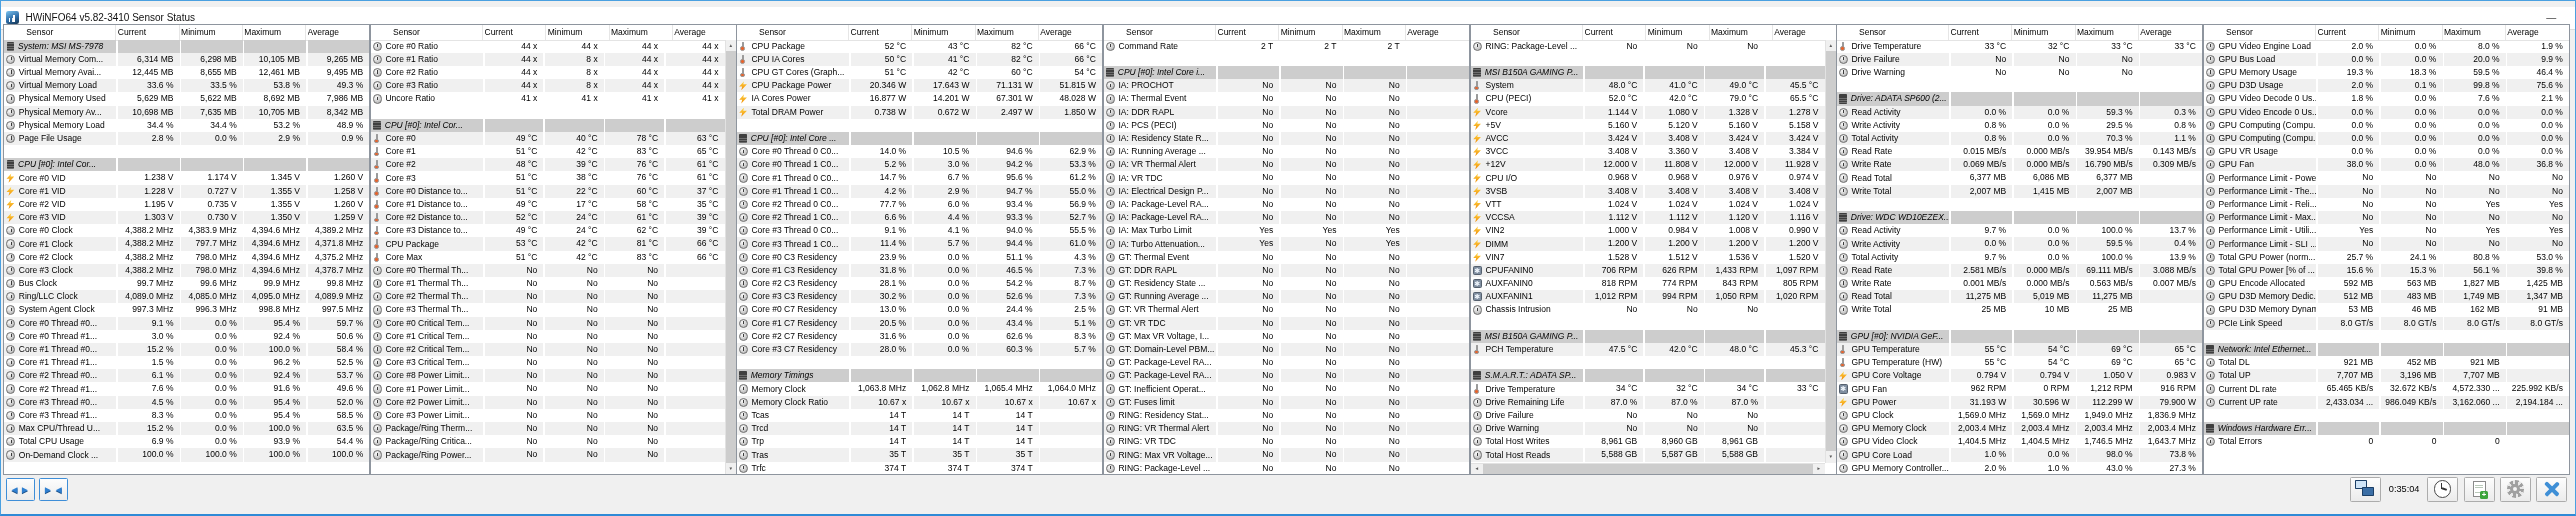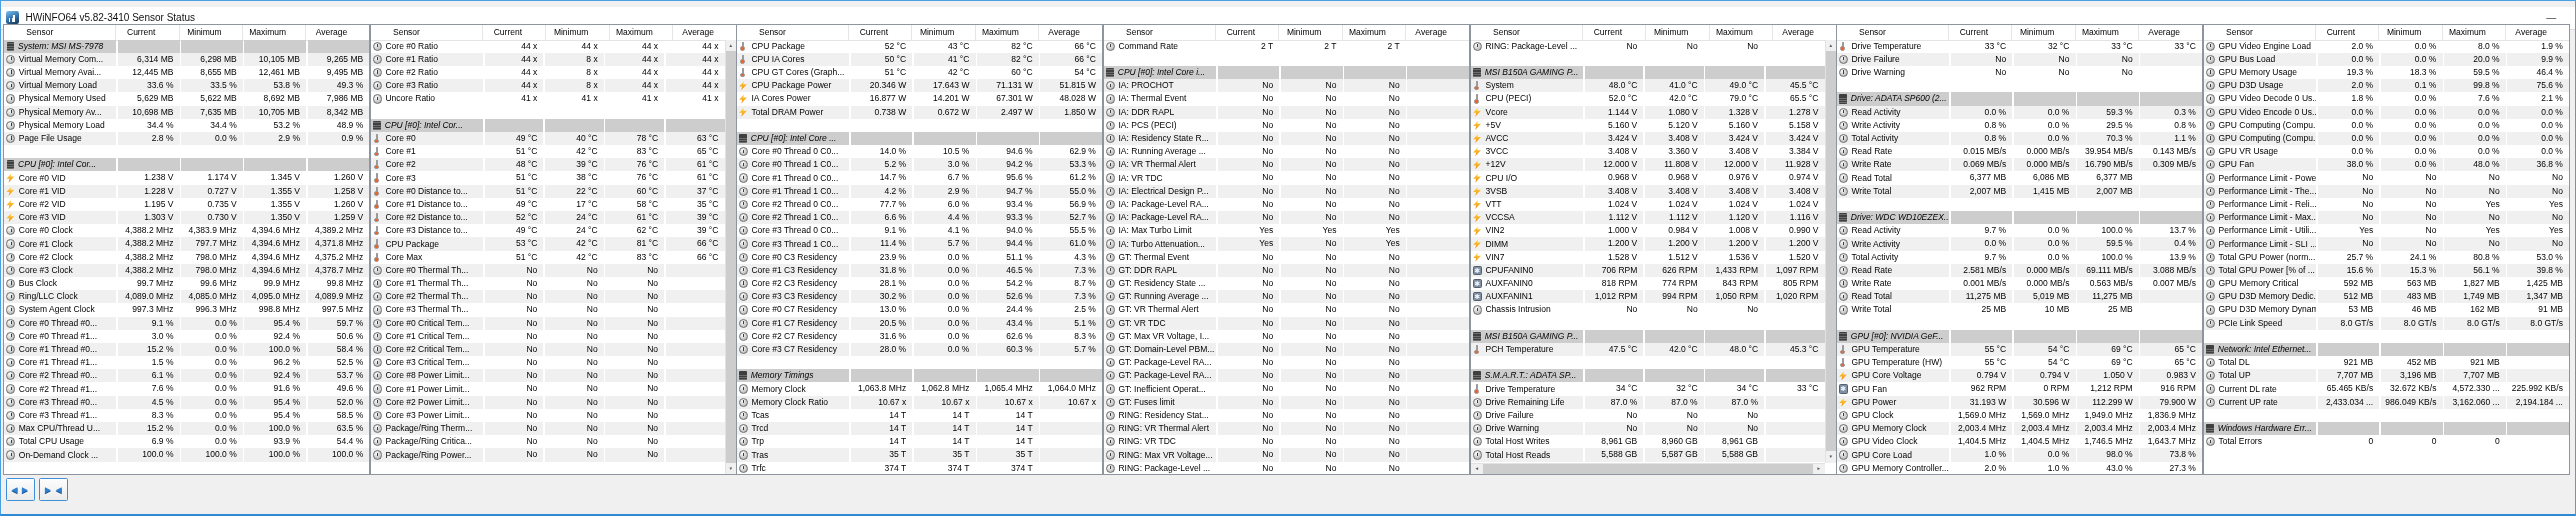--- a/index.html
+++ b/index.html
@@ -8,21 +8,21 @@
   .applogo{width:13px;height:13px;margin:0 6.1px 0 5.4px;background:linear-gradient(155deg,#7cc4f0 0%,#2e6da8 55%,#13324f 100%);border-radius:2.3px;position:relative;flex:none;}
   .applogo::before{content:'';position:absolute;left:2.3px;bottom:2.3px;width:1.5px;height:3.8px;background:#fff;box-shadow:3.1px 0 0 #fff;}
   .applogo::after{content:'';position:absolute;left:7px;bottom:2.3px;width:1.5px;height:7px;background:#fff;}
   .title{font-size:10px;color:#111;}
   .minbtn{position:absolute;right:12.3px;top:0;width:23px;height:20px;display:flex;align-items:center;justify-content:center;color:#444;font-size:10px;}
 
   .panel{position:absolute;top:23px;width:367px;height:451px;background:#fff;border:0.8px solid #8e959e;box-sizing:border-box;}
   .phead{position:absolute;top:0;left:0;right:0;height:14.6px;display:grid;grid-template-columns:112px 1fr 1fr 1fr 1fr;column-gap:1.5px;background:#fff;border-bottom:0.8px solid #e4e4e4;}
   .hc{font-size:8.5px;line-height:14px;padding-left:22px;border-right:0.8px solid #e6e6e6;white-space:nowrap;overflow:hidden;color:#000;}
   .hc:last-child{border-right:none;}
-  .hc.num{text-align:center;padding-right:14px;padding-left:0;}
+  .hc.num{text-align:left;padding-right:14px;padding-left:0;}
   .rows{position:absolute;top:14.6px;left:0;right:0;bottom:0;overflow:hidden;}
   .s-v .rows,.s-both .rows{right:11.5px;}
   .row{display:grid;grid-template-columns:112px 1fr 1fr 1fr 1fr;column-gap:1.5px;height:13.2px;}
   .row .c{font-size:8.5px;line-height:13px;white-space:nowrap;overflow:hidden;color:#000;box-sizing:border-box;}
   .row.z .c{background:#f0f0f0;}
   .row.grp .c{background:#cdcdcd;}
   .row.grp .lbl{font-style:italic;}
   .c.num{text-align:right;padding-right:6.1px;}
   .lc{display:flex;align-items:center;padding-left:1.5px;}
   .lbl{padding-left:1.5px;}
@@ -2270,21 +2270,21 @@
               <span class="lbl">Total GPU Power [% of ...</span>
             </div>
             <div class="c num">15.6 %</div>
             <div class="c num">15.3 %</div>
             <div class="c num">56.1 %</div>
             <div class="c num">39.8 %</div>
           </div>
           <div class="row">
             <div class="c lc">
               <span class="ic ic-gauge"></span>
-              <span class="lbl">GPU Memory Critical</span>
+              <span class="lbl">GPU Encode Allocated</span>
             </div>
             <div class="c num">592 MB</div>
             <div class="c num">563 MB</div>
             <div class="c num">1,827 MB</div>
             <div class="c num">1,425 MB</div>
           </div>
           <div class="row z">
             <div class="c lc">
               <span class="ic ic-gauge"></span>
               <span class="lbl">GPU D3D Memory Dedic...</span>
@@ -2418,15 +2418,36 @@
 
   <div class="toolbar">
     <div class="tleft" id="tleft">
         <div class="tbtn blue">
           <span class="arrtxt">◄►</span>
         </div>
         <div class="tbtn blue">
           <span class="arrtxt">►◄</span>
         </div>
       </div>
+    <div class="tright">
+      <div class="tbtn">
+        <span class="monicon">
+          <span class="mon m1"></span>
+            <span class="mon m2"></span>
+        </span>
+      </div>
+      <span class="uptime">0:35:04</span>
+      <div class="tbtn">
+        <span class="clockicon"></span>
+      </div>
+      <div class="tbtn">
+        <span class="reporticon"></span>
+      </div>
+      <div class="tbtn">
+        <span class="gearicon"></span>
+      </div>
+      <div class="tbtn">
+        <span class="xicon"></span>
+      </div>
+    </div>
   </div>
 </div>
 
 
 </body></html>

